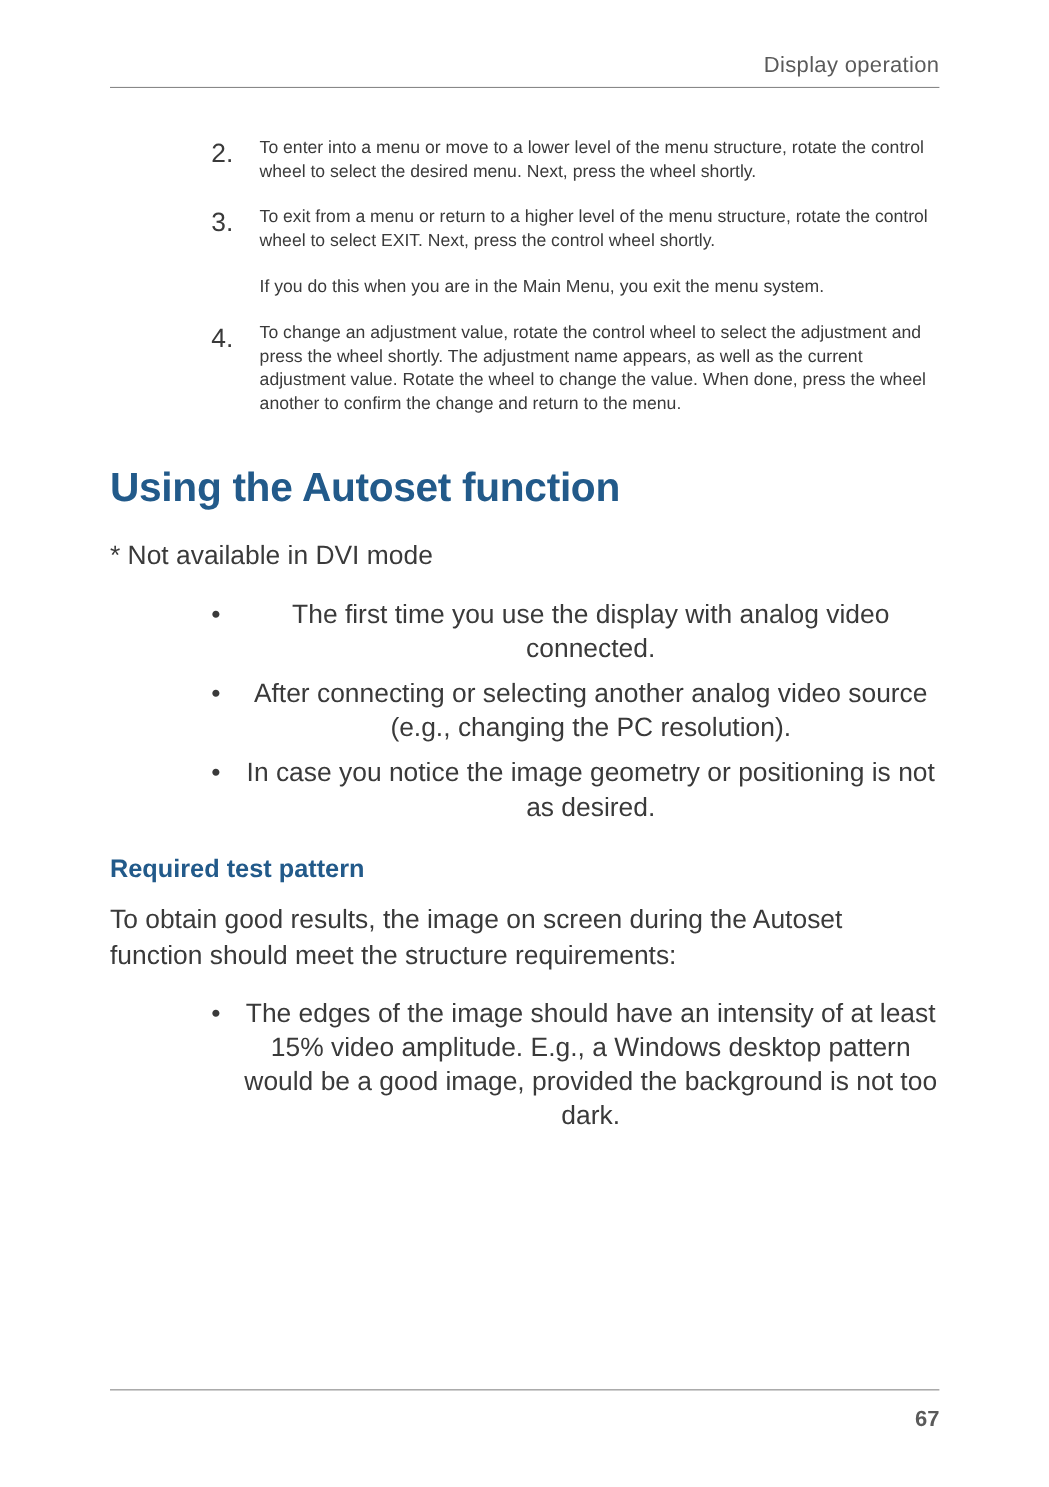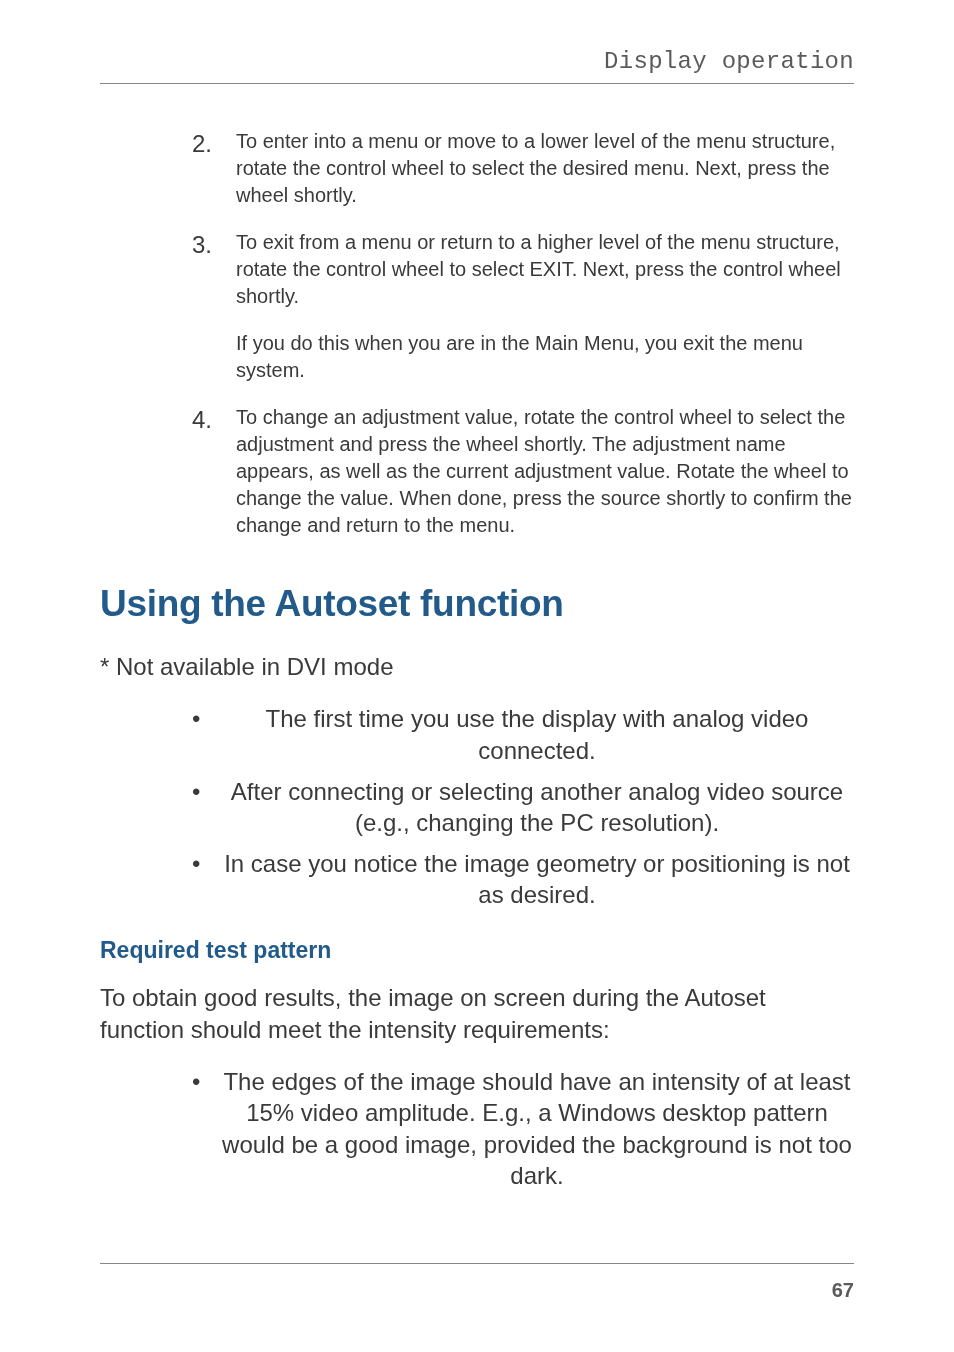--- a/index.html
+++ b/index.html
@@ -9,43 +9,42 @@
     background: #ffffff;
     font-family: "Segoe UI", "Helvetica Neue", Arial, sans-serif;
     color: #3a3a3a;
     position: relative;
   }
   .page {
     padding: 48px 100px 40px 100px;
   }
   .running-head {
     text-align: right;
-    font-size: 24px;
+    font-size: 20px;
     color: #5a5a5a;
     font-weight: 300;
     letter-spacing: 0.3px;
     padding-bottom: 8px;
     border-bottom: 1px solid #888;
     margin-bottom: 44px;
-    font-family: Liberation Mono, monospace;
   }
   .ol-item {
     display: flex;
     margin-bottom: 20px;
     padding-left: 92px;
   }
   .ol-num {
     flex: 0 0 44px;
     font-size: 24px;
     color: #3a3a3a;
     line-height: 1.35;
   }
   .ol-body {
     flex: 1;
-    font-size: 20px;
+    font-size: 16px;
     color: #3a3a3a;
     line-height: 1.35;
   }
   .ol-sub {
     margin-top: 20px;
   }
   h1.section-title {
     font-size: 37px;
     font-weight: 700;
     color: #225a8a;
@@ -121,21 +120,21 @@
   <div class="ol-item">
     <div class="ol-num">3.</div>
     <div class="ol-body">
       <span>To exit from a menu or return to a higher level of the menu structure, rotate the control wheel to select EXIT. Next, press the control wheel shortly.</span>
       <div class="ol-sub">If you do this when you are in the Main Menu, you exit the menu system.</div>
     </div>
   </div>
 
   <div class="ol-item">
     <div class="ol-num">4.</div>
-    <div class="ol-body">To change an adjustment value, rotate the control wheel to select the adjustment and press the wheel shortly. The adjustment name appears, as well as the current adjustment value. Rotate the wheel to change the value. When done, press the source shortly to confirm the change and return to the menu.</div>
+    <div class="ol-body">To change an adjustment value, rotate the control wheel to select the adjustment and press the wheel shortly. The adjustment name appears, as well as the current adjustment value. Rotate the wheel to change the value. When done, press the wheel another to confirm the change and return to the menu.</div>
   </div>
 
   <h1 class="section-title">Using the Autoset function</h1>
 
   <div class="asterisk-note">* Not available in DVI mode</div>
 
 
   <div class="ul-item">
     <div class="ul-bullet">•</div>
     <div class="ul-body">The first time you use the display with analog video connected.</div>
@@ -144,21 +143,21 @@
     <div class="ul-bullet">•</div>
     <div class="ul-body">After connecting or selecting another analog video source (e.g., changing the PC resolution).</div>
   </div>
   <div class="ul-item" style="margin-bottom:26px;">
     <div class="ul-bullet">•</div>
     <div class="ul-body">In case you notice the image geometry or positioning is not as desired.</div>
   </div>
 
   <div class="sub-heading">Required test pattern</div>
 
-  <div class="body-para">To obtain good results, the image on screen during the Autoset function should meet the intensity requirements:</div>
+  <div class="body-para">To obtain good results, the image on screen during the Autoset function should meet the structure requirements:</div>
 
   <div class="ul-item">
     <div class="ul-bullet">•</div>
     <div class="ul-body">The edges of the image should have an intensity of at least 15% video amplitude. E.g., a Windows desktop pattern would be a good image, provided the background is not too dark.</div>
   </div>
 
 </div>
 
 <div class="footer-rule"></div>
 <div class="page-number">67</div>

